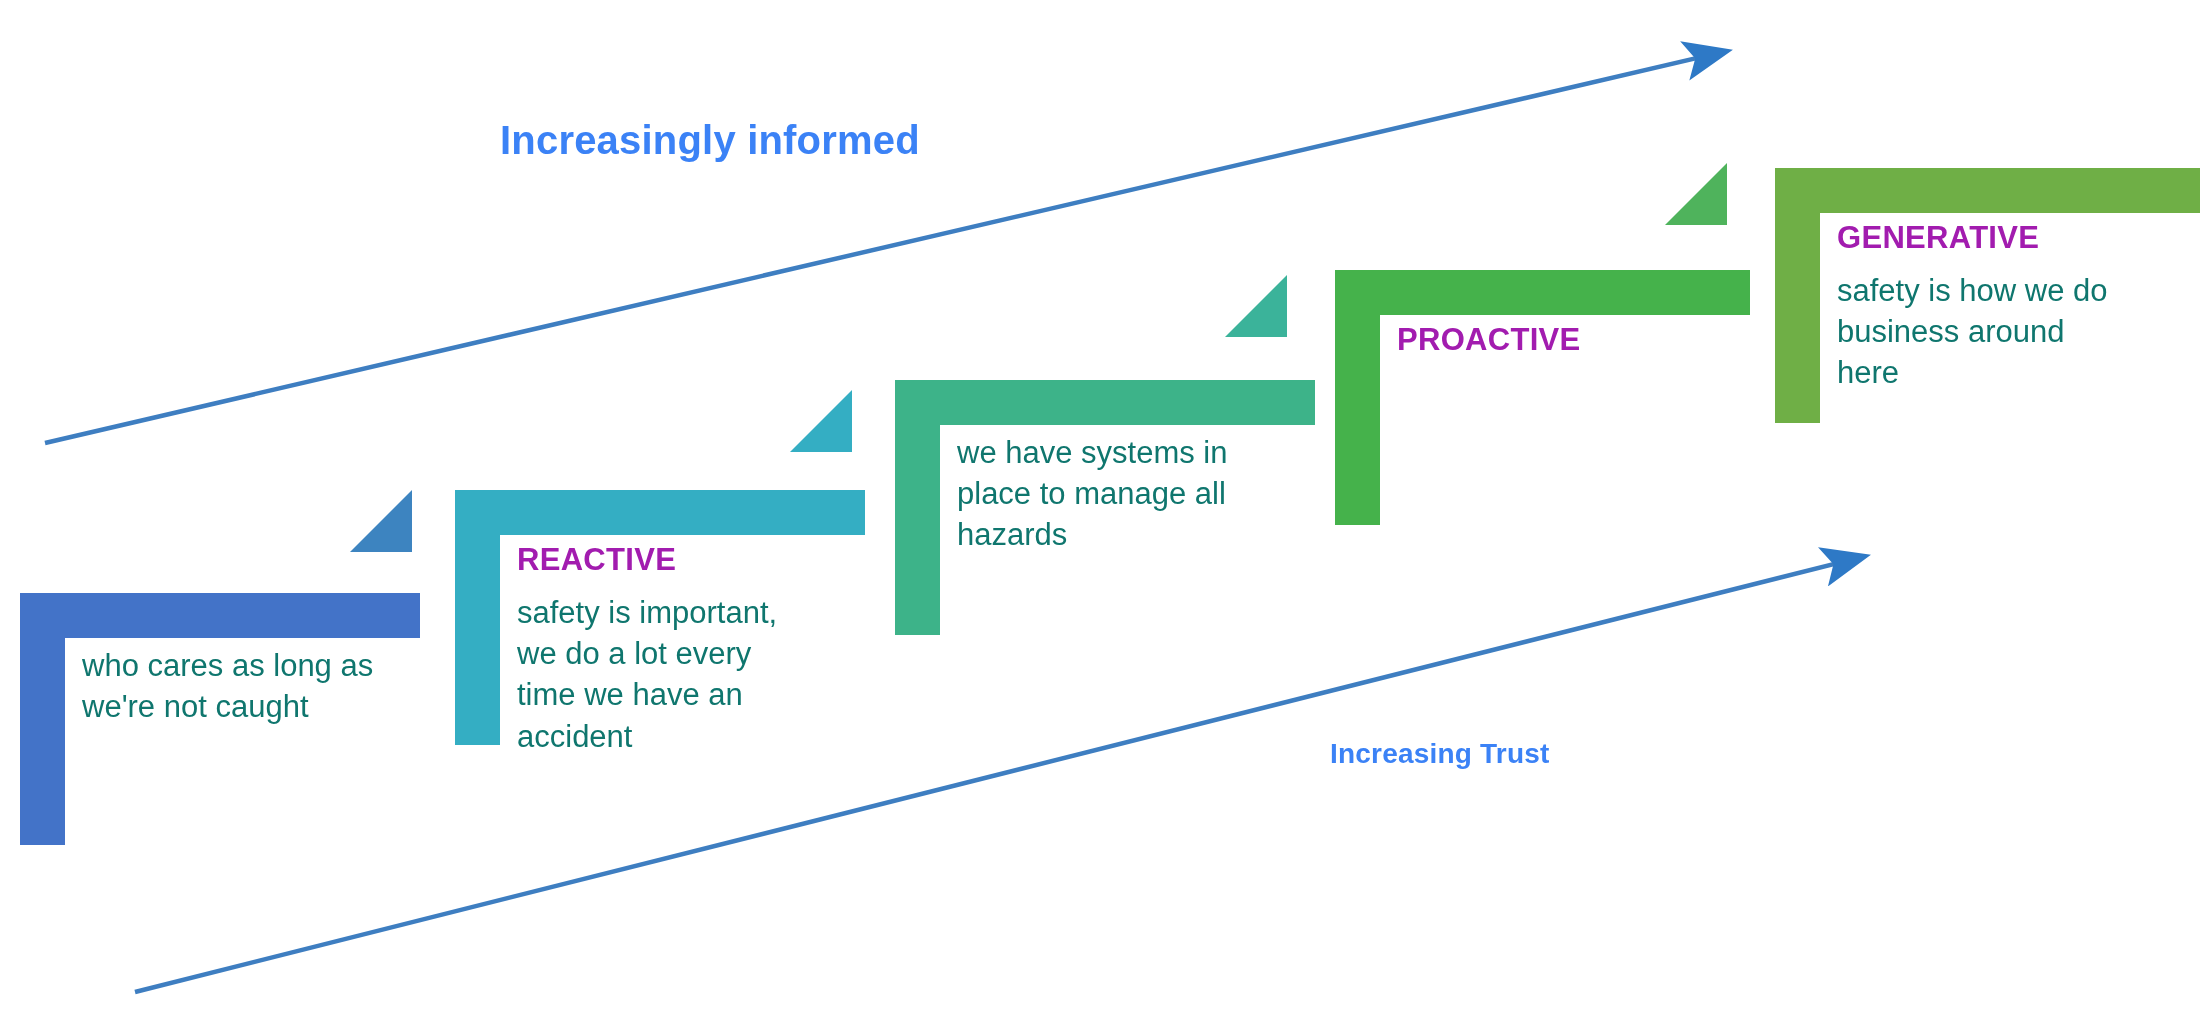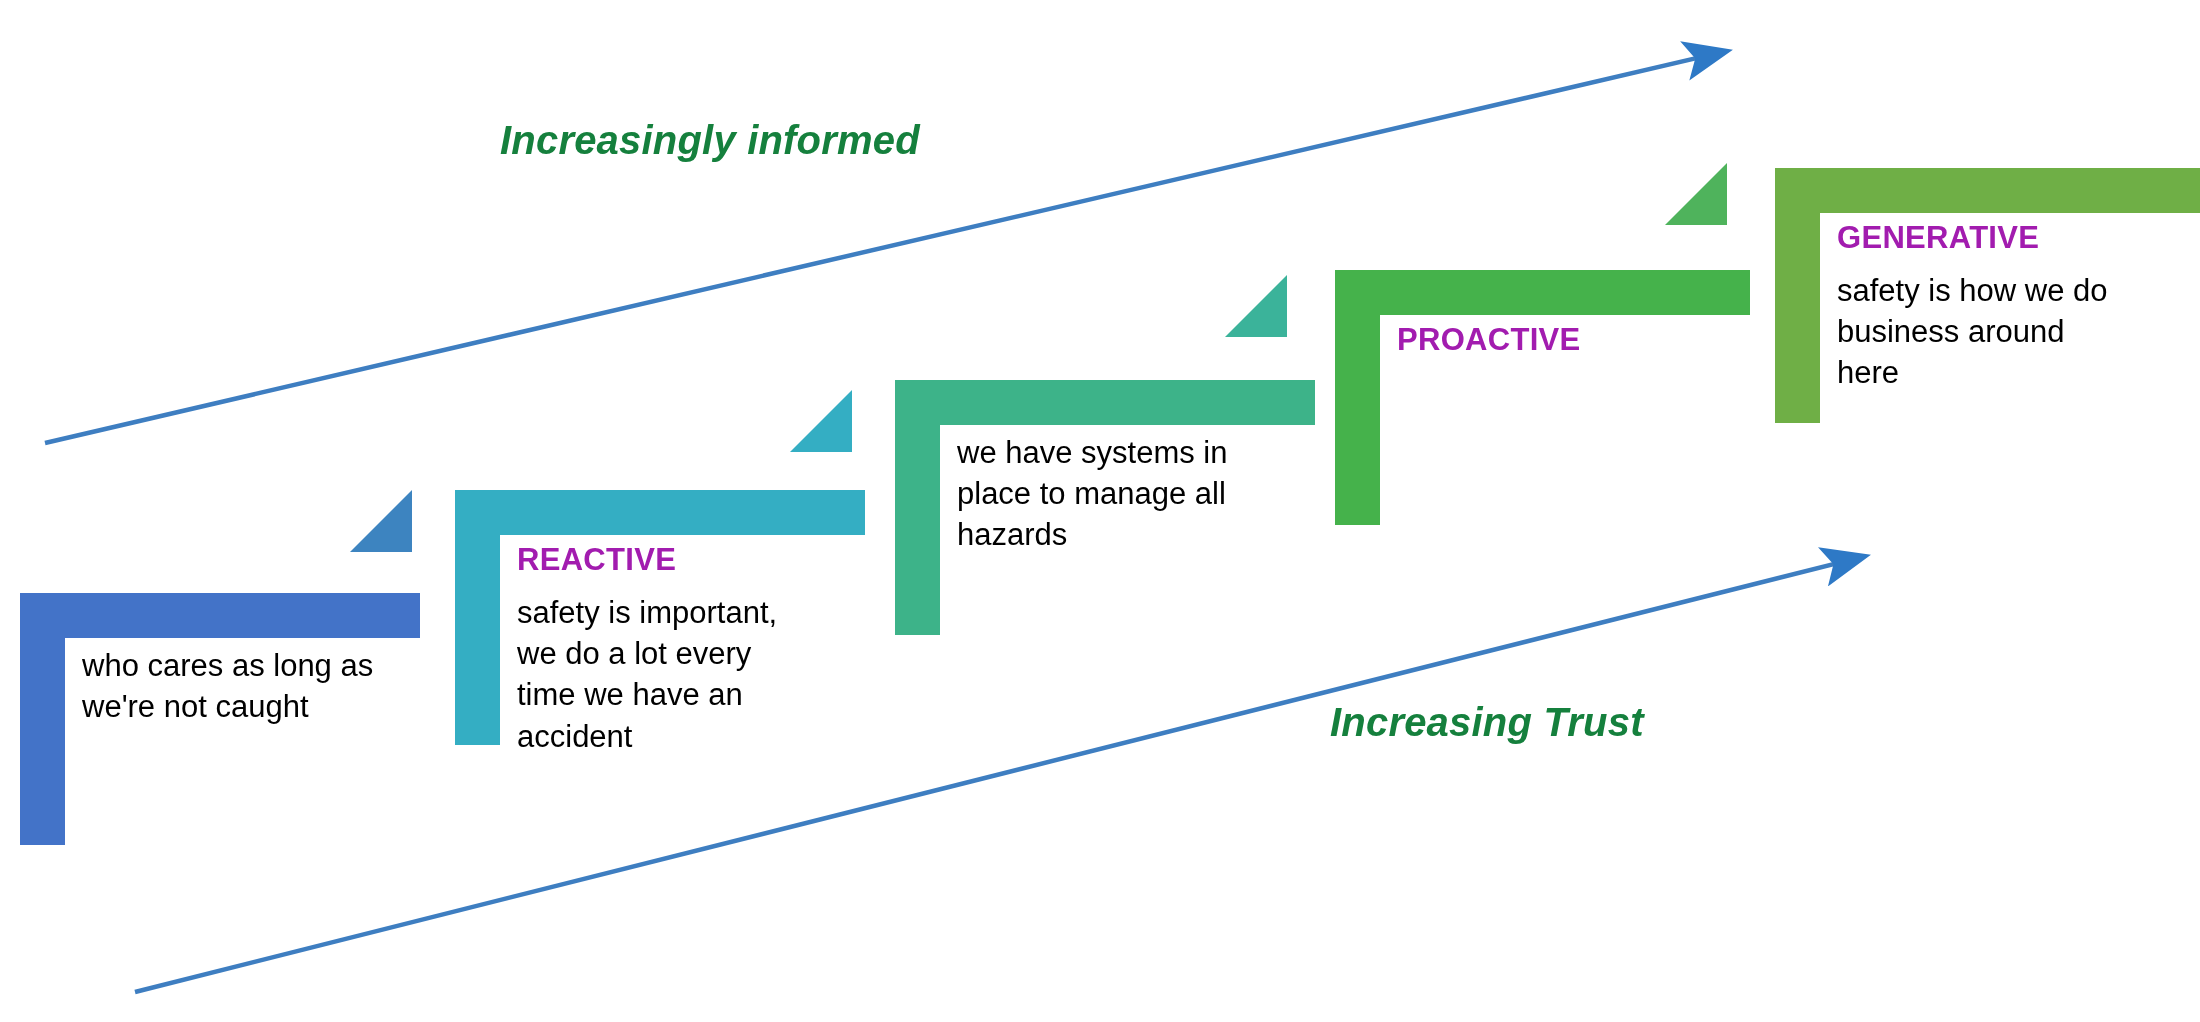--- a/index.html
+++ b/index.html
@@ -20,34 +20,33 @@
   
   #arrow-layer {
     position: absolute;
     left: 0; top: 0;
     width: 2200px;
     height: 1022px;
   }
   .arrow-label {
     position: absolute;
     font-weight: bold;
-    color: #15803d;
+    color: #3b82f6;
     white-space: nowrap;
     letter-spacing: 0.2px;
-    font-style: italic;
   }
   #label-informed {
     left: 500px;
     top: 118px;
     font-size: 40px;
   }
   #label-trust {
     left: 1330px;
-    top: 700px;
-    font-size: 40px;
+    top: 738px;
+    font-size: 28px;
   }
   
   .step {
     position: absolute;
   }
   .step-bar-h {
     position: absolute;
     left: 0;
     top: 0;
     height: 45px;
@@ -67,21 +66,21 @@
     font-size: 31px;
     font-weight: bold;
     color: #a21caf;
     letter-spacing: 0.3px;
     margin-bottom: 14px;
     white-space: nowrap;
   }
   .step-desc {
     font-size: 31px;
     font-weight: normal;
-    color: #000000;
+    color: #0f766e;
     line-height: 1.33;
     white-space: pre-line;
   }
   .step-triangle {
     position: absolute;
     width: 0;
     height: 0;
   }
 </style>
 </head>

